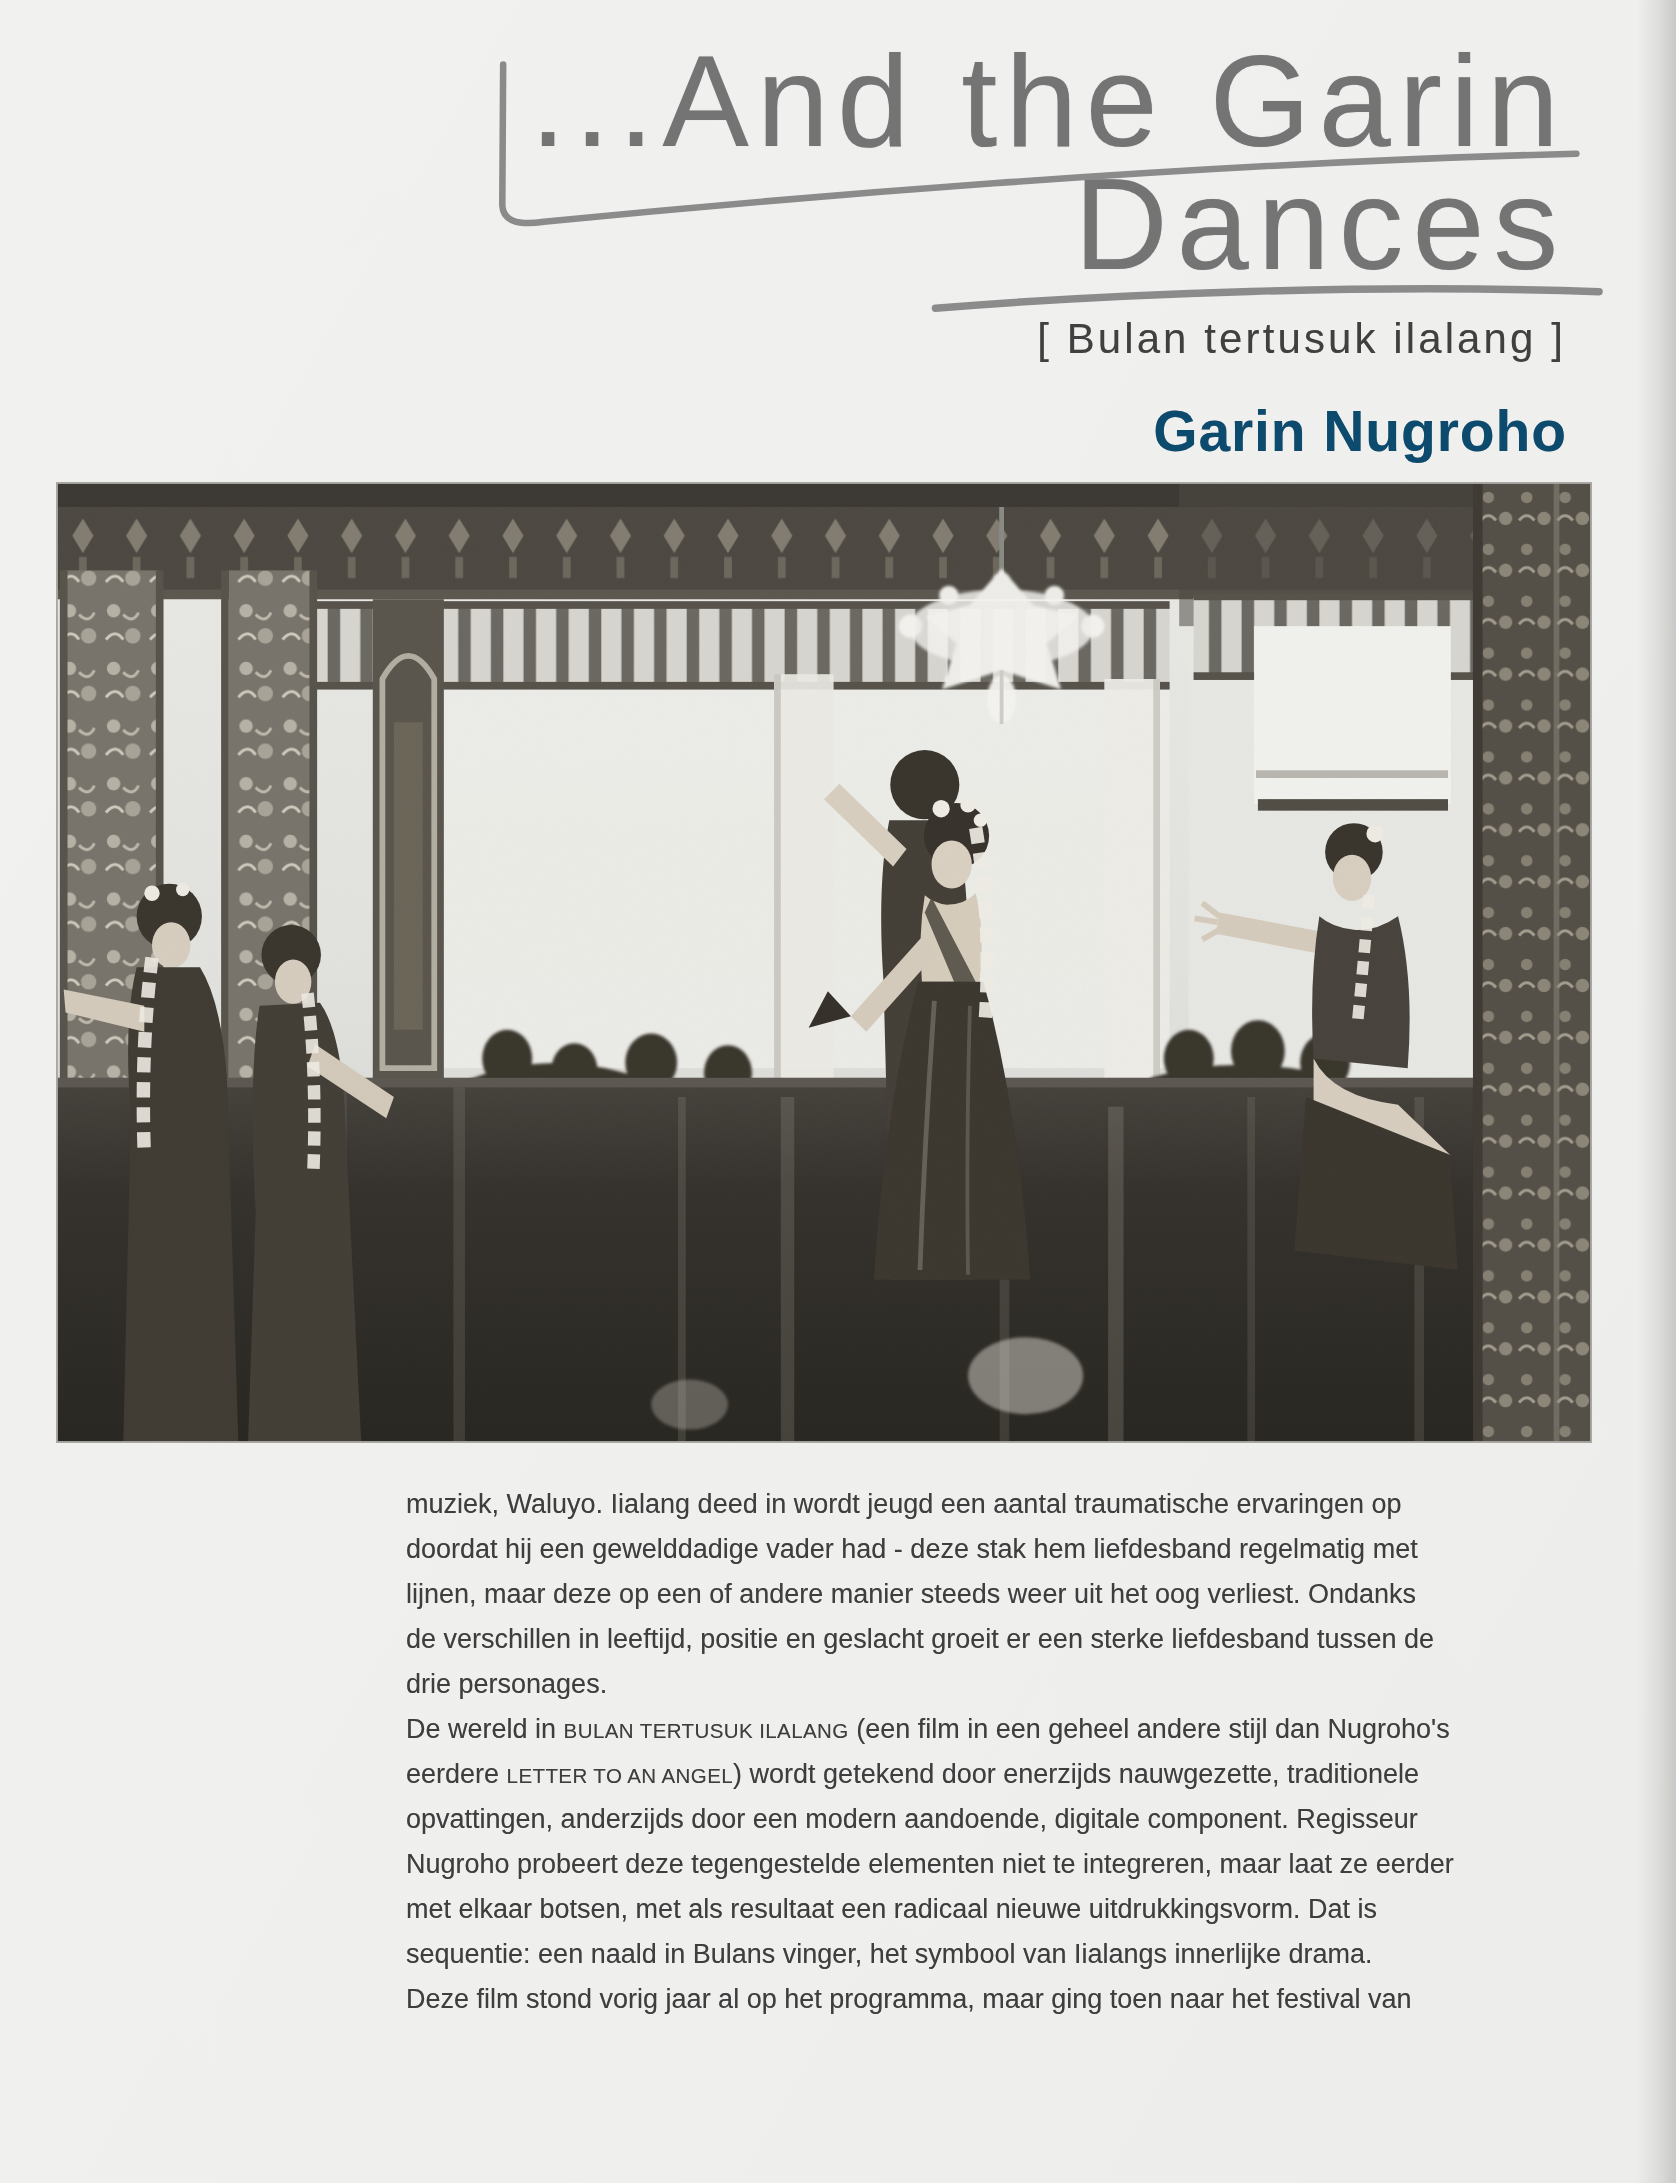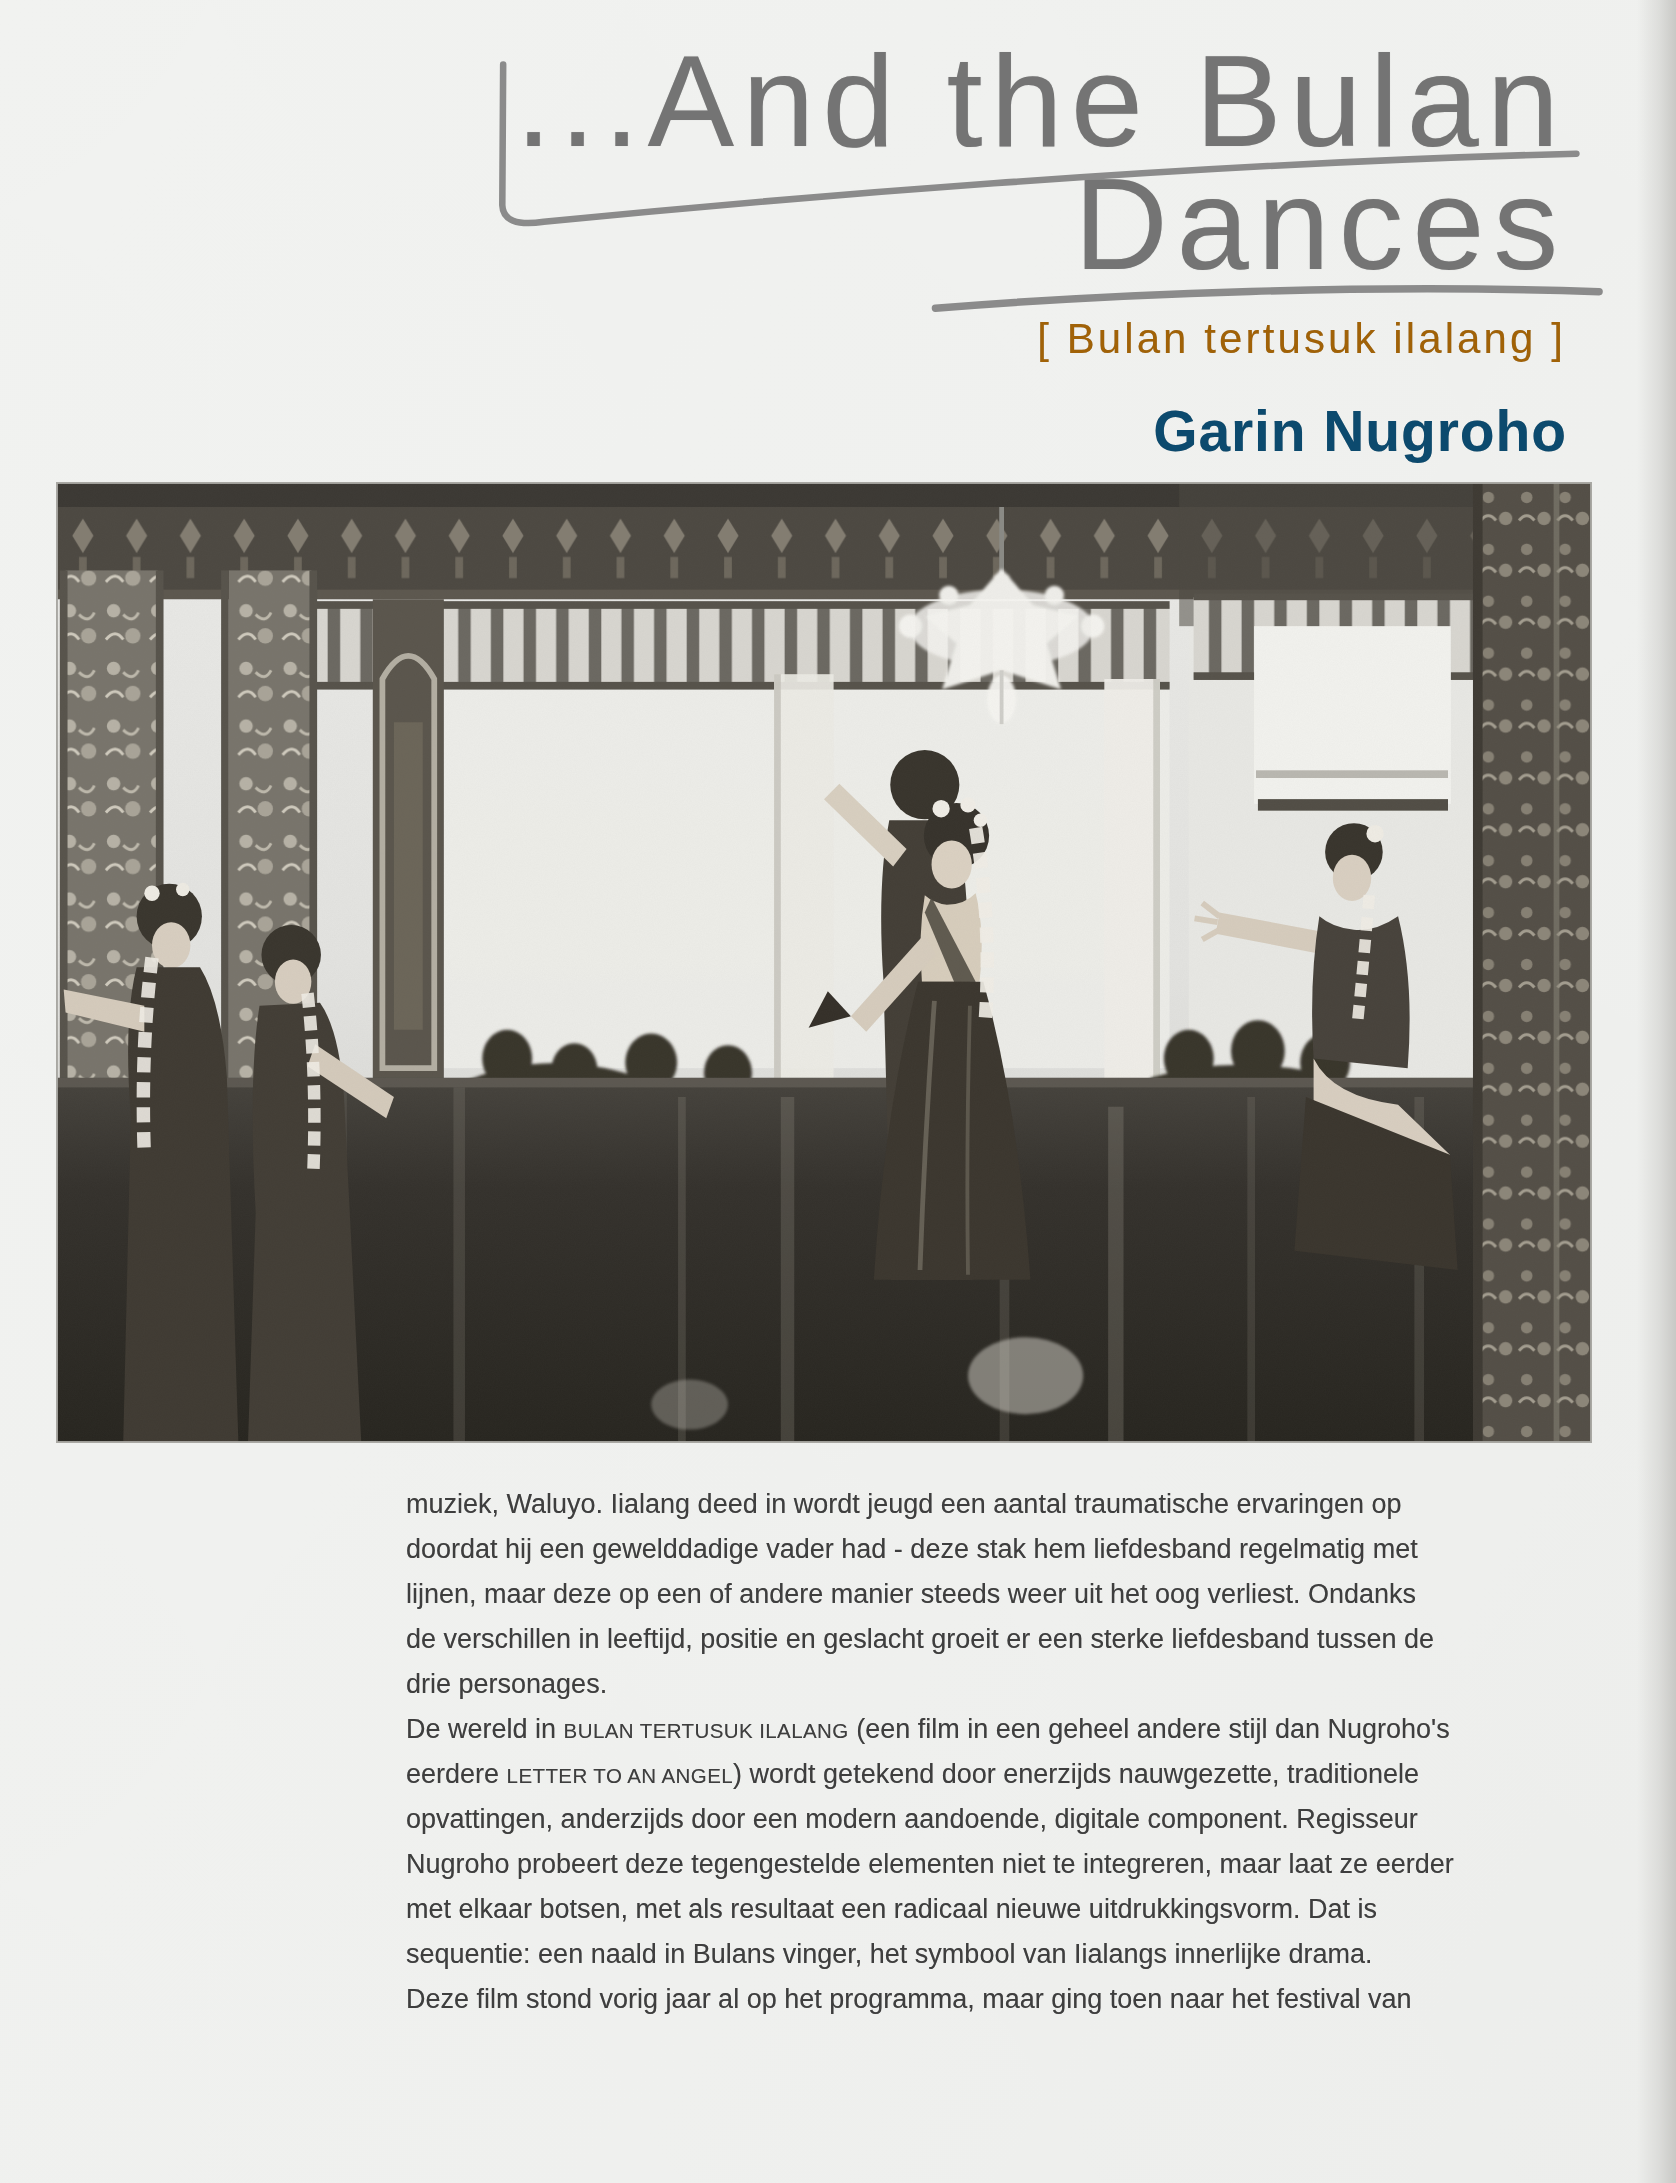--- a/index.html
+++ b/index.html
@@ -9,21 +9,21 @@
     font-family:"Liberation Sans",sans-serif;
   }
   .scan-edge{position:absolute;top:0;right:0;width:40px;height:100%;z-index:5;
     background:linear-gradient(to right,rgba(210,210,207,0) 0%,rgba(203,203,200,.5) 55%,#c7c7c4 100%);}
   .strokes{position:absolute;left:0;top:0;width:1677px;height:2515px;z-index:2;pointer-events:none;}
 
   .t1,.t2{position:absolute;margin:0;font-weight:400;color:#747474;line-height:1;
     white-space:nowrap;text-shadow:0 0 0.9px rgba(120,120,120,.35);}
   .t1{top:36px;right:110px;font-size:130px;letter-spacing:7.9px;}
   .t2{top:159px;right:110px;font-size:130px;letter-spacing:8.7px;}
-  .subtitle{position:absolute;top:315px;right:111px;font-size:42px;color:#a16207;
+  .subtitle{position:absolute;top:315px;right:111px;font-size:42px;color:#404040;
     letter-spacing:3.1px;white-space:nowrap;text-shadow:0 0 0.4px rgba(110,110,110,.4);}
   .director{position:absolute;top:398px;right:110px;font-size:57px;font-weight:700;
     color:#0c4a6e;letter-spacing:0.9px;white-space:nowrap;text-shadow:0 0 0.4px rgba(80,80,80,.35);}
 
   .photo{position:absolute;left:56px;top:482px;width:1536px;height:961px;z-index:1;}
   .photo svg{width:100%;height:100%;display:block;}
 
   .paragraph{position:absolute;left:406px;width:1205px;z-index:2;color:#3e3e3e;}
   .dutch{top:1482px;}
   .line{height:45px;line-height:45px;font-size:27px;white-space:nowrap;
@@ -32,21 +32,21 @@
 </style>
 </head>
 <body>
 
 <svg class="strokes" xmlns="http://www.w3.org/2000/svg" viewBox="0 0 3840 5760" width="1677" height="2515">
   <path d="M1152 148 L1150 470 Q1152 522 1245 508 C1750 458, 2700 375, 3610 352" fill="none" stroke="#8b8b8b" stroke-width="15" stroke-linecap="round"></path>
   <path d="M2142 706 C2560 672, 3140 650, 3662 668" fill="none" stroke="#8b8b8b" stroke-width="17" stroke-linecap="round"></path>
 </svg>
 
 <div class="header">
-  <h1 class="t1">...And the Bulan</h1>
+  <h1 class="t1">...And the Garin</h1>
   <h1 class="t2">Dances</h1>
   <div class="subtitle">[ Bulan tertusuk ilalang ]</div>
   <div class="director">Garin Nugroho</div>
 </div>
 
 <div class="photo">
 <svg viewBox="0 0 1600 1000" preserveAspectRatio="none" xmlns="http://www.w3.org/2000/svg">
   <defs>
     <linearGradient id="wallg" x1="0" y1="0" x2="0" y2="1">
       <stop offset="0" stop-color="#eaeae7"></stop>

